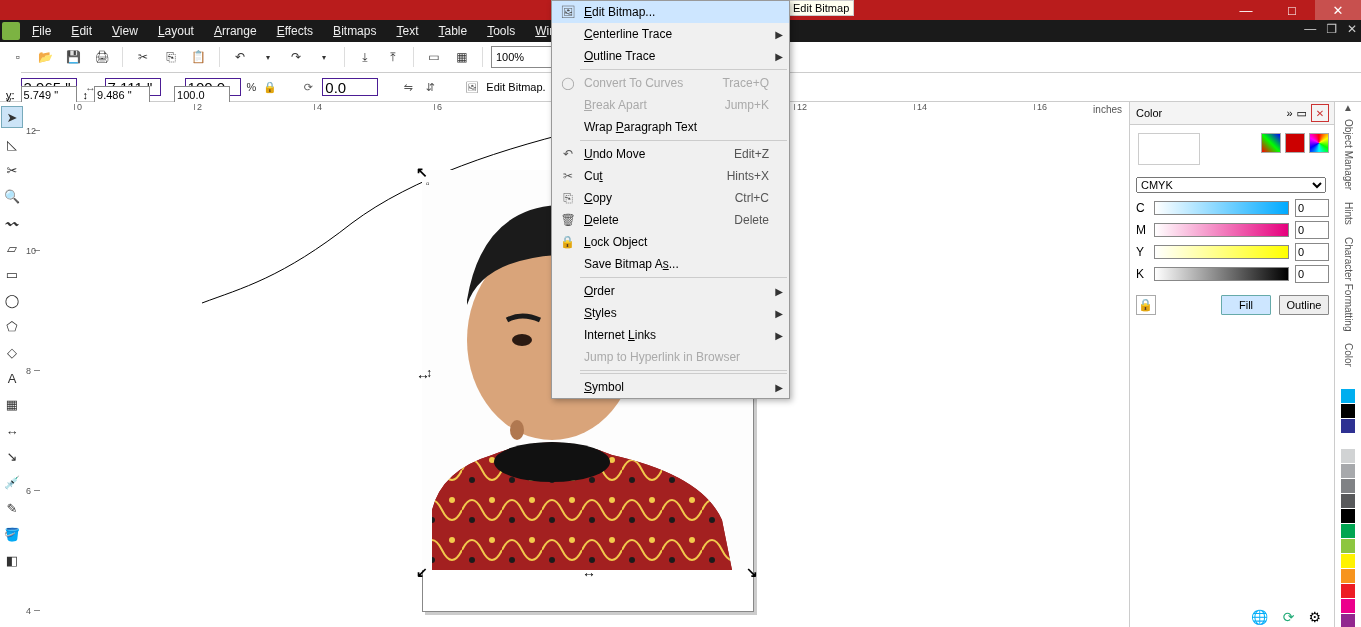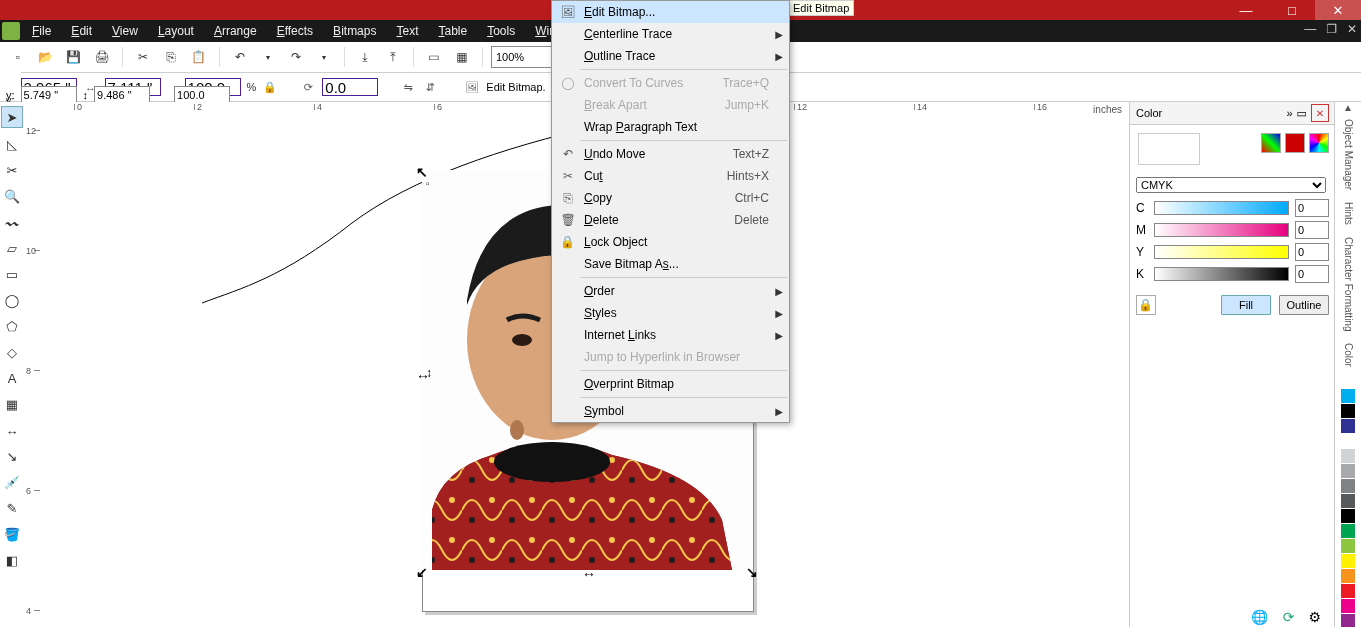--- a/index.html
+++ b/index.html
@@ -375,21 +375,21 @@
       <span class="sc">Jump+K</span>
     </div>
     <div class="row">
       <span class="ic"></span>
       <span class="tx">Wrap <u>P</u>aragraph Text</span>
     </div>
     <hr>
     <div class="row">
       <span class="ic">↶</span>
       <span class="tx"><u>U</u>ndo Move</span>
-      <span class="sc">Text+Z</span>
+      <span class="sc">Edit+Z</span>
     </div>
     <div class="row">
       <span class="ic">✂</span>
       <span class="tx">Cu<u>t</u></span>
       <span class="sc">Hints+X</span>
     </div>
     <div class="row">
       <span class="ic">⎘</span>
       <span class="tx"><u>C</u>opy</span>
       <span class="sc">Ctrl+C</span>
@@ -421,23 +421,19 @@
     <div class="row">
       <span class="ic"></span>
       <span class="tx">Internet <u>L</u>inks</span>
       <span class="ar">▶</span>
     </div>
     <div class="row dis">
       <span class="ic"></span>
       <span class="tx">Jump to Hyperlink in Browser</span>
     </div>
     <hr>
-    <div class="row">
-      <span class="ic"></span>
-      <span class="tx"><u>O</u>verprint Bitmap</span>
-    </div>
     <hr>
     <div class="row">
       <span class="ic"></span>
       <span class="tx"><u>S</u>ymbol</span>
       <span class="ar">▶</span>
     </div>
   </div>
 
 </body></html>

